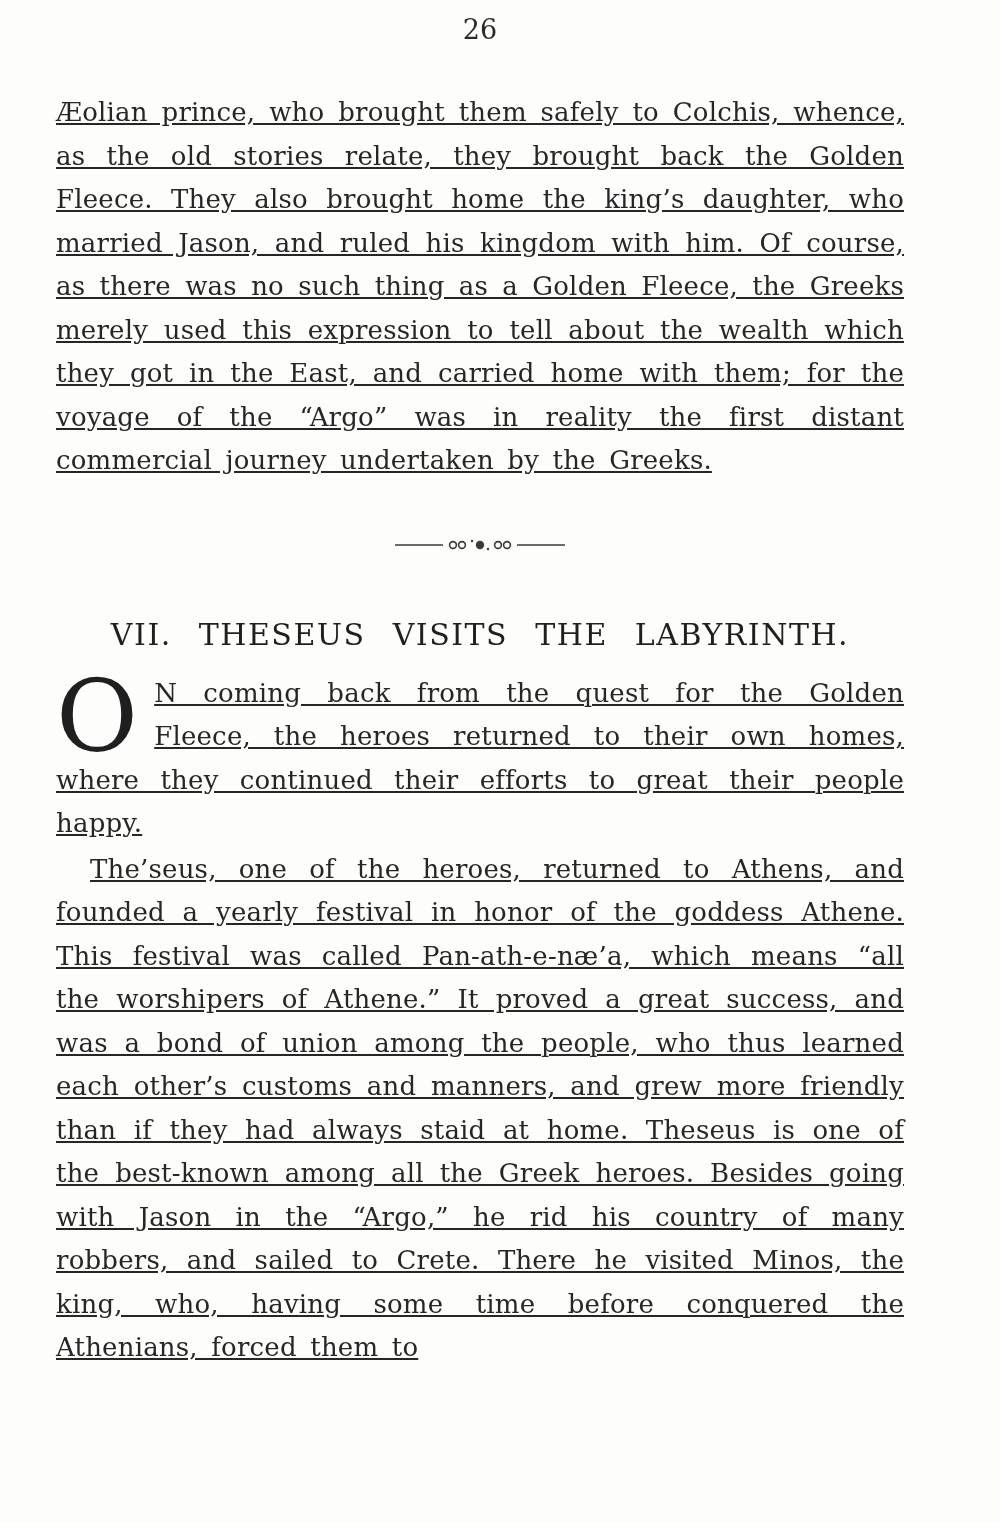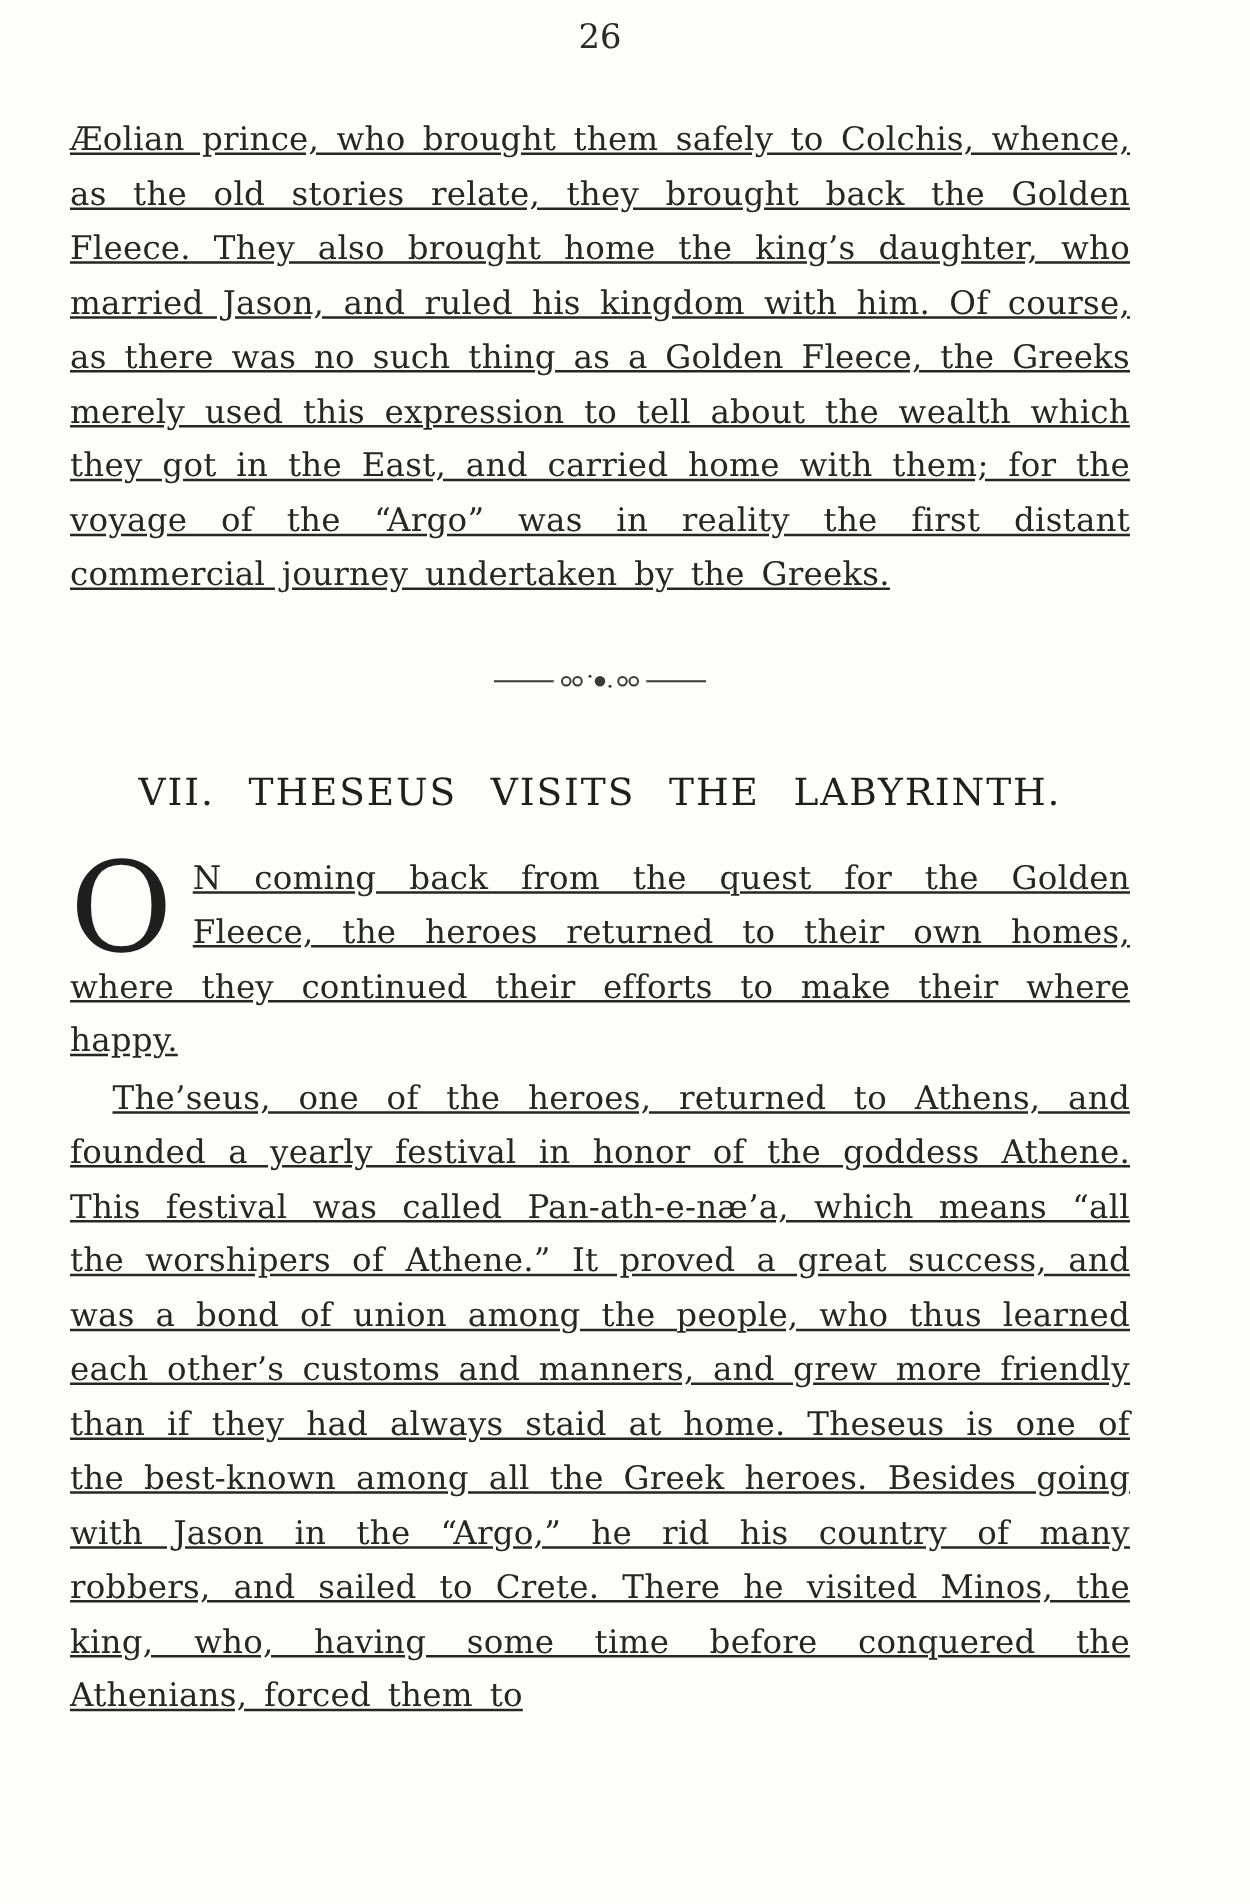--- a/index.html
+++ b/index.html
@@ -40,21 +40,21 @@
     justify-content: center;
     align-items: center;
     margin: 54px 0 64px 0;
   }
   .chapter-heading {
     text-align: center;
     font-weight: normal;
     font-size: 30px;
     letter-spacing: 1.5px;
     word-spacing: 16px;
-    margin: 0 0 30px 0;
+    margin: 0 0 20px 0;
     color: #1f1f1f;
   }
   .dropcap {
     float: left;
     font-size: 100px;
     line-height: 80px;
     padding: 5px 16px 0 0;
     color: #1f1f1f;
   }
   .indented {
@@ -80,17 +80,17 @@
       <circle cx="85" cy="8" r="4.2" fill="#3a3a3a"></circle>
       <circle cx="93" cy="12" r="1.2" fill="#3a3a3a"></circle>
       <circle cx="103" cy="8" r="3.4" fill="none" stroke="#3a3a3a" stroke-width="1.6"></circle>
       <circle cx="112" cy="8" r="3.4" fill="none" stroke="#3a3a3a" stroke-width="1.6"></circle>
       <line x1="122" y1="8" x2="170" y2="8" stroke="#3a3a3a" stroke-width="1.6"></line>
     </svg>
   </div>
 
   <h2 class="chapter-heading">VII. THESEUS VISITS THE LABYRINTH.</h2>
 
-  <p class="para"><span class="dropcap">O</span><span>N coming back from the quest for the Golden Fleece, the heroes returned to their own homes, where they continued their efforts to make their where happy.</span></p>
+  <p class="para"><span class="dropcap">O</span><span>N coming back from the quest for the Golden Fleece, the heroes returned to their own homes, where they continued their efforts to great their people happy.</span></p>
 
   <p class="para indented">The’seus, one of the heroes, returned to Athens, and founded a yearly festival in honor of the goddess Athene. This festival was called Pan-ath-e-næ’a, which means “all the worshipers of Athene.” It proved a great success, and was a bond of union among the people, who thus learned each other’s customs and manners, and grew more friendly than if they had always staid at home. Theseus is one of the best-known among all the Greek heroes. Besides going with Jason in the “Argo,” he rid his country of many robbers, and sailed to Crete. There he visited Minos, the king, who, having some time before conquered the Athenians, forced them to</p>
 
 </div>
 
 </body></html>

